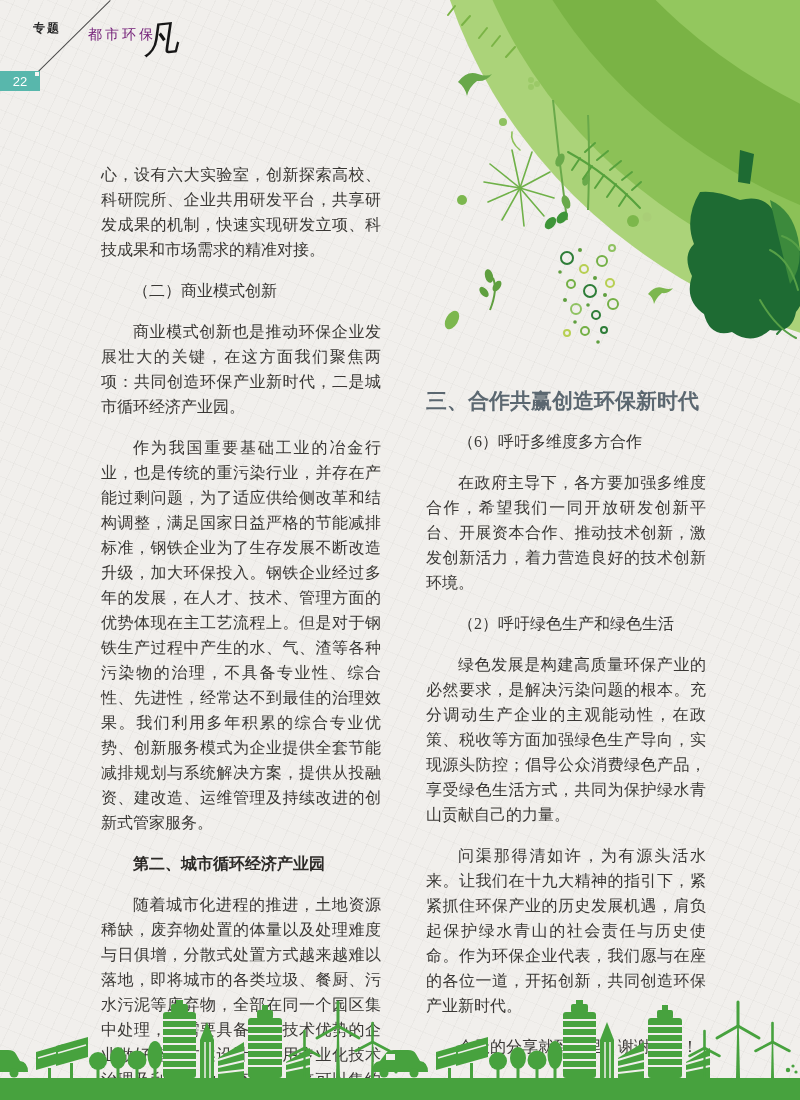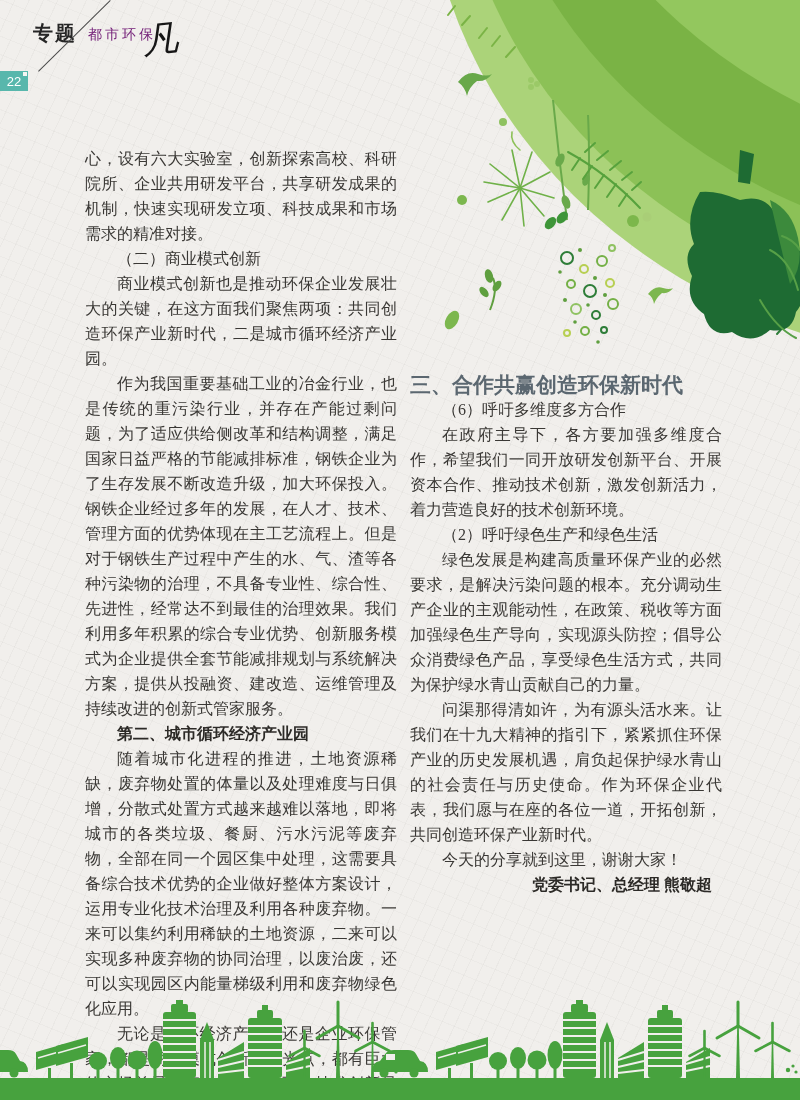--- a/index.html
+++ b/index.html
@@ -3,36 +3,36 @@
 <meta charset="utf-8">
 <style>
   html,body{margin:0;padding:0;}
   .page{position:relative;width:800px;height:1100px;background:#f1efec;overflow:hidden;
         font-family:"Liberation Serif","DejaVu Serif",serif;color:#3a3835;}
   .page::before{content:"";position:absolute;inset:0;pointer-events:none;
     background:
       repeating-linear-gradient(115deg, rgba(110,108,100,0.05) 0 1px, transparent 1px 13px),
       repeating-linear-gradient(22deg, rgba(110,108,100,0.04) 0 1px, transparent 1px 17px);}
   
-  .badge{position:absolute;left:0;top:71px;width:28px;height:20px;background:#58b7ac;
+  .badge{position:absolute;left:0;top:71px;width:40px;height:20px;background:#58b7ac;
          color:#fff;font-family:"Liberation Sans",sans-serif;font-size:13px;
          display:flex;align-items:center;justify-content:center;}
   .badge .notch{position:absolute;right:1px;top:1px;width:4px;height:4px;background:#f6f5f3;}
   .section-label{position:absolute;left:33px;top:20px;font-family:Liberation Serif, serif;
-         font-weight:bold;font-size:20px;color:#262626;letter-spacing:2px;}
+         font-weight:bold;font-size:12px;color:#262626;letter-spacing:2px;}
   .diag-line{position:absolute;left:110px;top:0;width:1px;height:101px;background:#4a4a4a;
          transform:rotate(45.4deg);transform-origin:top left;}
   .mag-title{position:absolute;left:88px;top:26px;font-family:"Liberation Sans",sans-serif;
          font-size:14px;color:#701a75;letter-spacing:3px;text-align:center;}
   .logo-glyph{position:absolute;left:142px;top:16px;font-size:36px;color:#161616;
          font-style:italic;transform:rotate(-6deg);font-family:"DejaVu Serif",serif;}
   
   .col{position:absolute;width:312px;font-size:16px;line-height:25px;
        text-align:justify;text-justify:inter-character;}
-  .col p{margin:0;}
+  .col p{margin:16px;}
   .col-left{left:85px;top:146px;}
   .col-right{left:410px;top:372px;}
   p.indent{text-indent:2em;}
   p.subhead{text-indent:2em;}
   p.subhead-bold{text-indent:2em;font-weight:bold;color:#2c2a27;}
   p.heading{font-weight:bold;color:#5b6770;font-family:"Liberation Sans",sans-serif;font-size:21px;}
   p.signature{font-weight:bold;text-align:right;padding-right:10px;color:#2c2a27;}
   
   .decor-top{position:absolute;left:430px;top:0;pointer-events:none;}
   .skyline{position:absolute;left:0;bottom:0;pointer-events:none;}

